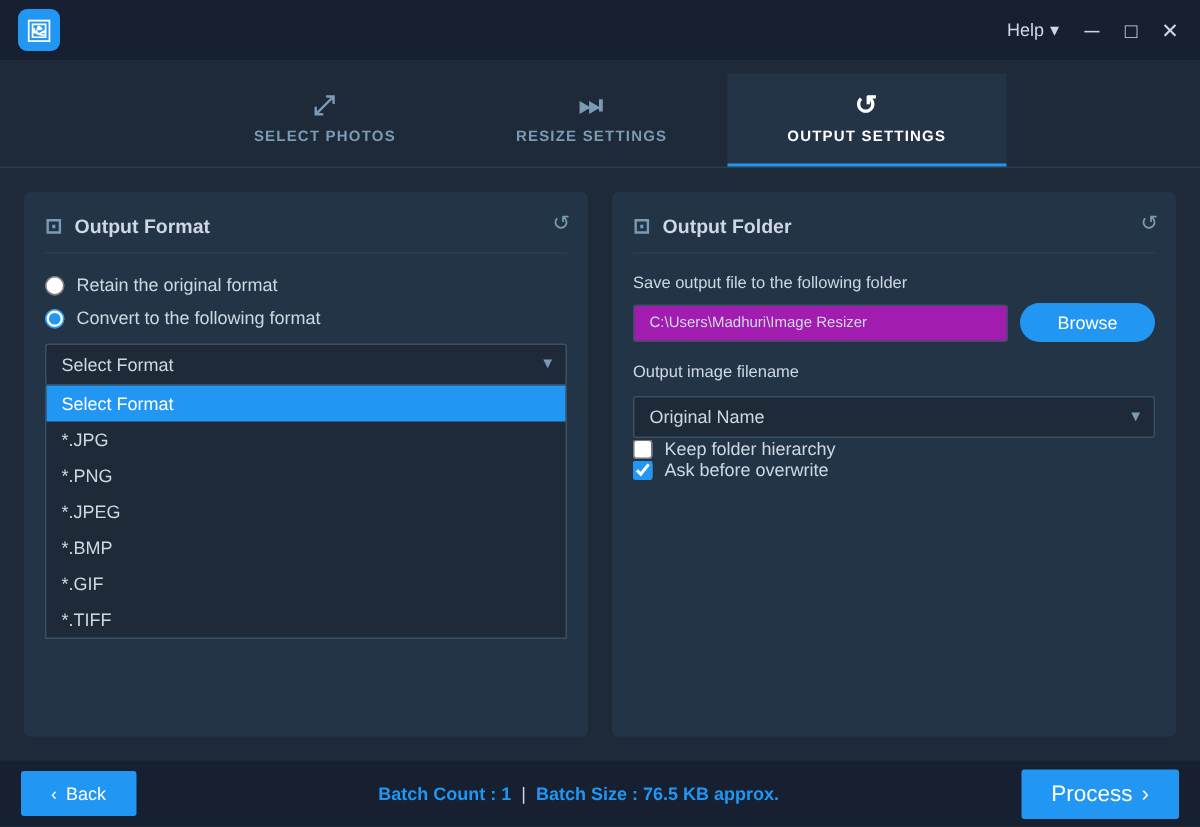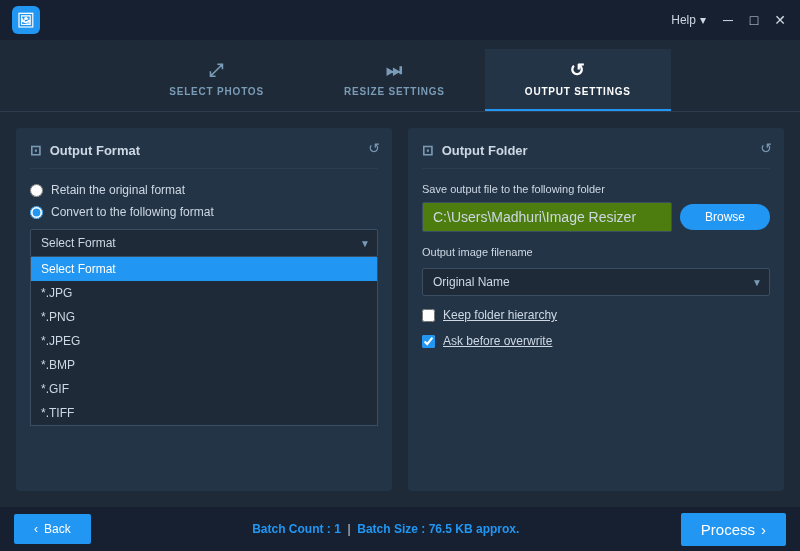--- a/index.html
+++ b/index.html
@@ -220,25 +220,25 @@
 
     
     .folder-row {
       display: flex;
       gap: 8px;
       align-items: center;
       margin-bottom: 14px;
     }
     .folder-input {
       flex: 1;
-      background: #4d7c0f;
+      background: #a21caf;
       border: 1px solid #3a4f63;
       color: #cdd8e3;
       padding: 6px 10px;
-      font-size: 14px;
+      font-size: 10px;
       border-radius: 2px;
       outline: none;
     }
     .browse-btn {
       background: #2196f3;
       color: #ffffff;
       border: none;
       padding: 6px 25px;
       font-size: 12px;
       border-radius: 13px;
@@ -249,23 +249,21 @@
       font-size: 11px;
       color: #cdd8e3;
       margin-bottom: 7px;
     }
     .checkbox-row {
       display: flex;
       align-items: center;
       gap: 8px;
       font-size: 12px;
       color: #cdd8e3;
-      margin-top: 12px;
-      cursor: pointer;
-      text-decoration: underline;
+      cursor: pointer;
     }
     .checkbox-input {
       accent-color: #2196f3;
       width: 13px;
       height: 13px;
     }
 
     
     .bottom-bar {
       background: #162030;

